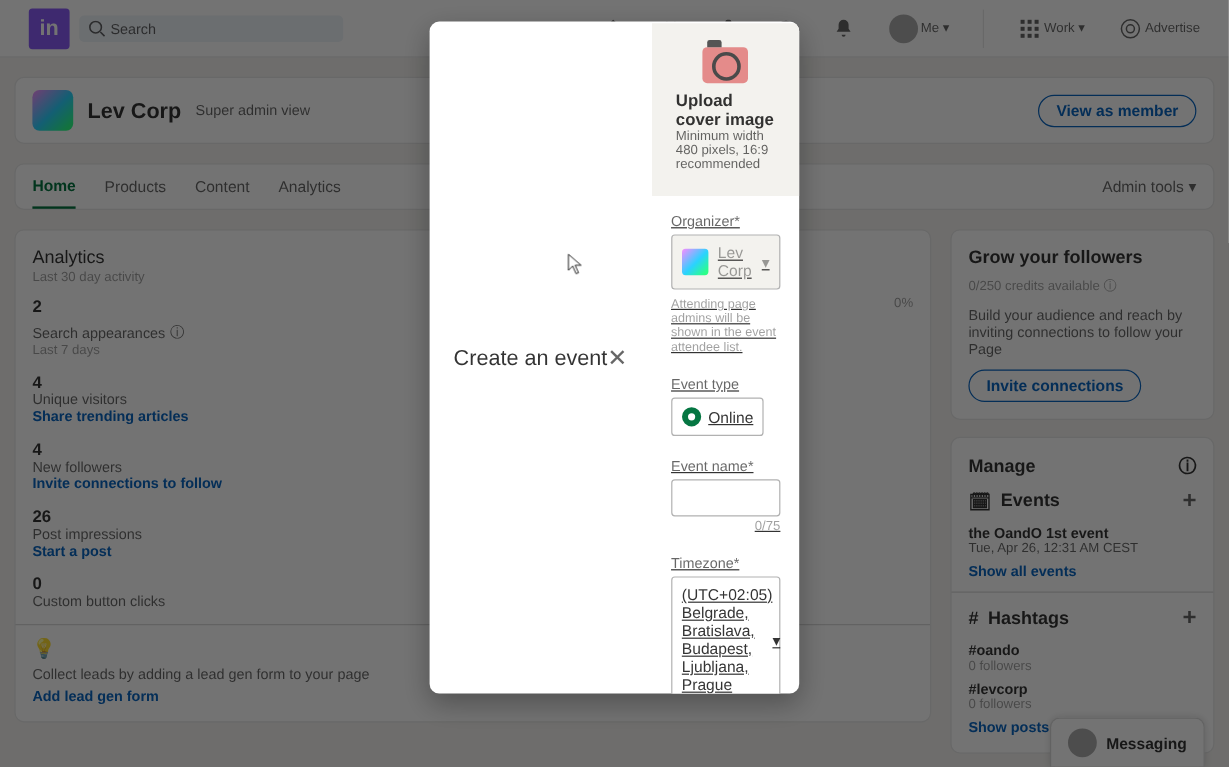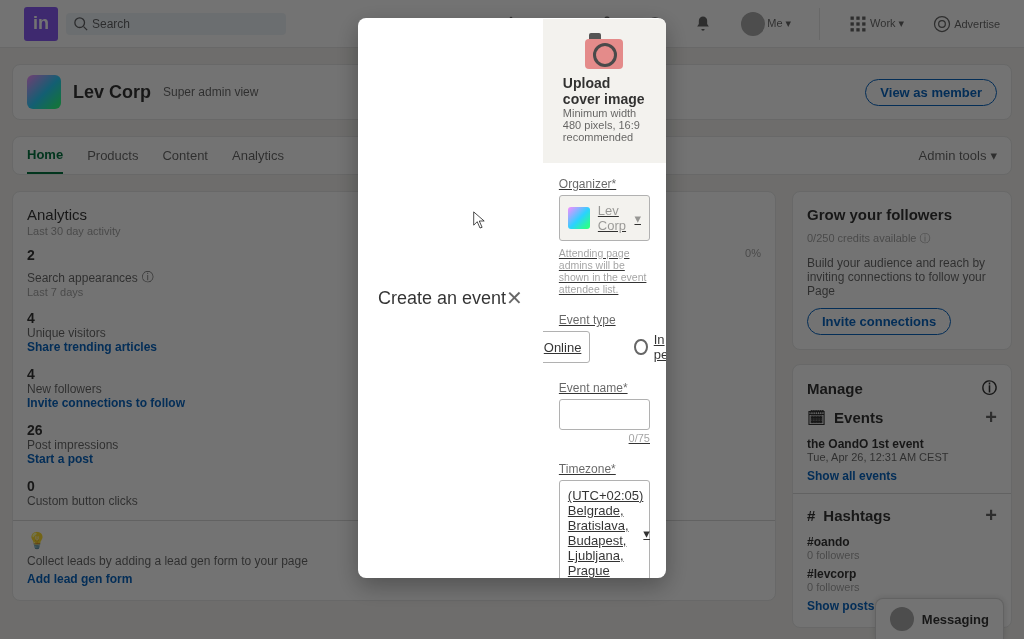--- a/index.html
+++ b/index.html
@@ -68,21 +68,21 @@
   .cam:after{content:"";position:absolute;width:18px;height:18px;border:3px solid #4a4a4a;border-radius:50%;top:4px;left:8px;}
   .cov-title{font-weight:600;font-size:14px;}
   .cov-sub{color:var(--text-soft);font-size:11px;}
   .form-sec{padding:14px 16px 4px;text-decoration:underline;}
   .flabel{font-size:12px;color:var(--text-soft);margin-bottom:4px;display:block;}
   .sel,.inp{width:100%;border:1px solid #b1b1b1;border-radius:3px;padding:7px 8px;font-size:13px;background:#fff;}
   .sel.disabled{background:#f3f2ee;color:var(--text-faint);}
   .org-row{display:flex;align-items:center;gap:8px;}
   .org-logo{width:22px;height:22px;border-radius:3px;background:linear-gradient(135deg,#fa8bff 0%,#2bd2ff 52%,#2bff88 90%);}
   .helper{font-size:10.5px;color:var(--text-faint);margin-top:6px;}
-  .radio-row{display:flex;gap:44px;align-items:center;margin-top:4px;justify-content:center;}
+  .radio-row{display:flex;gap:44px;align-items:center;margin-top:4px;}
   .radio-opt{display:flex;align-items:center;gap:6px;font-size:13px;}
   .radio-opt .dot{width:16px;height:16px;border:2px solid #666;border-radius:50%;display:inline-block;}
   .radio-opt.sel .dot{border:5px solid var(--green);}
   .counter{font-size:11px;color:var(--text-faint);text-align:right;margin-top:2px;}
   .two-col{display:grid;grid-template-columns:1fr 1fr;gap:24px;}
   .modal-foot{border-top:1px solid var(--border);padding:10px 20px;display:flex;justify-content:flex-end;}
   .next-btn{background:#e6e6e6;color:#999;border:none;border-radius:16px;padding:6px 18px;font-size:14px;font-weight:600;}
   .cursor{position:fixed;width:14px;height:20px;pointer-events:none;}
   
   .modal-body::-webkit-scrollbar{width:8px;}

